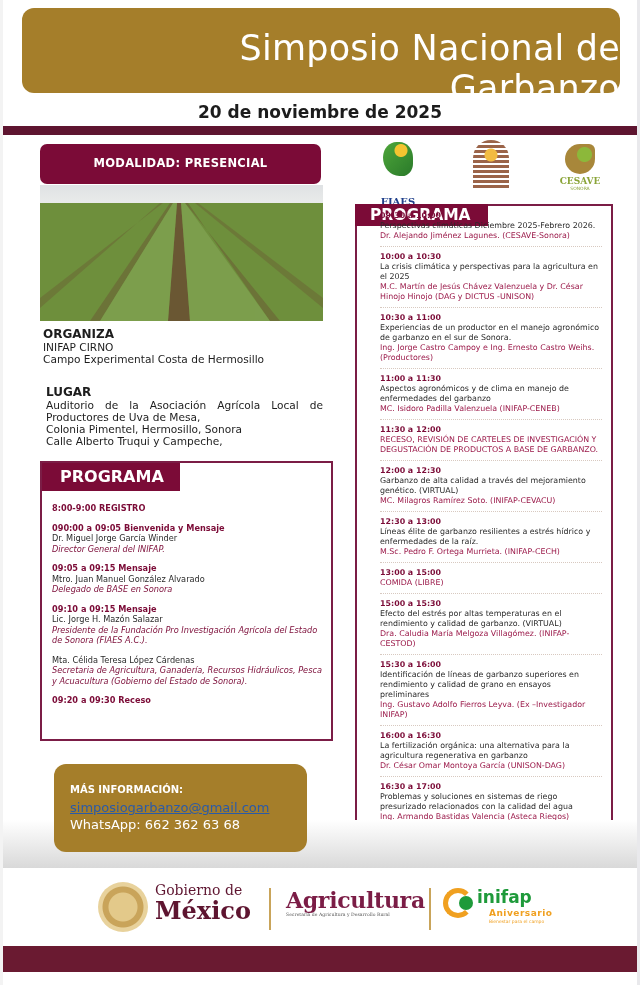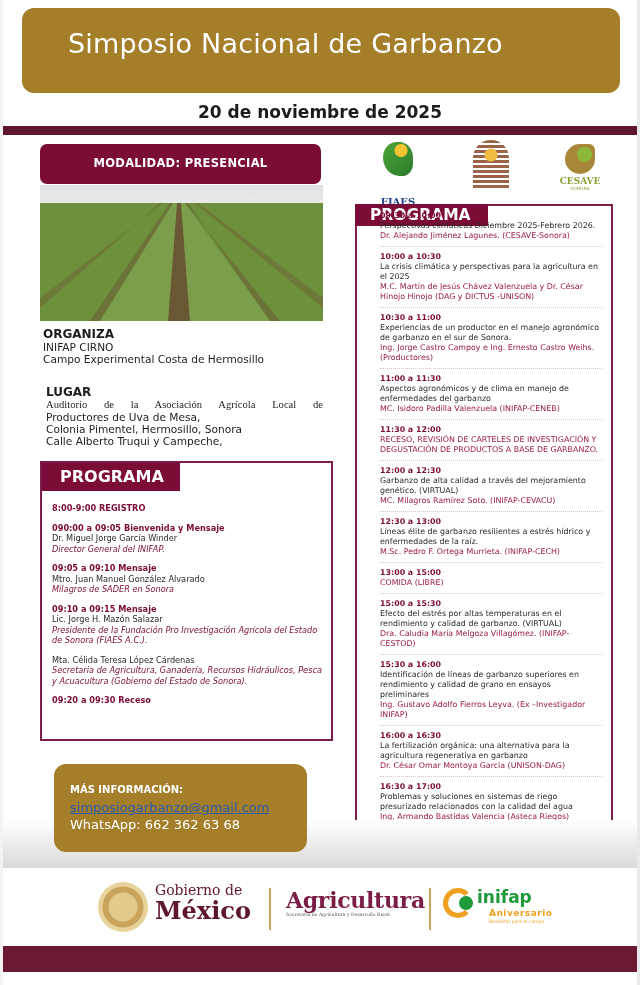--- a/index.html
+++ b/index.html
@@ -2,36 +2,36 @@
 <html><head>
 <meta charset="utf-8">
 <style>
   * { box-sizing: border-box; margin: 0; padding: 0; }
   html, body { width: 640px; height: 985px; overflow: hidden; background: #f3f3f3; }
   body { font-family: "DejaVu Sans", sans-serif; position: relative; }
   .page { position: absolute; left: 3px; top: 0; width: 634px; height: 985px; background: #fff; }
   .side-strip { position: absolute; right: 0; top: 0; width: 3px; height: 985px; background: #e9e9ec; }
 
   .title-box { position: absolute; left: 19px; top: 8px; width: 598px; height: 85px; background: #a57e2a; border-radius: 12px; }
-  .title-box h1 { position: absolute; left: 46px; top: 20px; font-family: "DejaVu Sans", sans-serif; font-weight: normal; font-size: 27px; color: #fff; letter-spacing: 0.2px; text-align: right; }
+  .title-box h1 { position: absolute; left: 46px; top: 20px; font-family: "DejaVu Sans", sans-serif; font-weight: normal; font-size: 35px; color: #fff; letter-spacing: 0.2px; text-align: right; }
   .date { position: absolute; left: 0; width: 634px; top: 102px; text-align: center; font-size: 17px; font-weight: bold; color: #1c1c1c; }
   .band { position: absolute; left: 0; width: 634px; background: #5e1530; }
   .band.top { top: 126px; height: 9px; }
   .band.bottom { top: 946px; height: 26px; background: #6a1a31; }
 
   .modalidad { position: absolute; left: 37px; top: 144px; width: 281px; height: 40px; background: #7b0b37; border-radius: 7px; color: #fff; font-size: 11.5px; font-weight: bold; text-align: center; line-height: 38px; letter-spacing: 0.3px; }
   .photo { position: absolute; left: 37px; top: 185px; width: 283px; height: 136px; overflow: hidden; }
   .photo .sky { position: absolute; left: 0; top: 0; width: 100%; height: 18px; background: linear-gradient(#dfe2e4, #e9ebea); }
   .photo .field { position: absolute; left: 0; top: 18px; width: 100%; height: 118px; background: linear-gradient(#7e9a52, #6d8e3b 40%, #5e8031); }
 
   .info { position: absolute; color: #1d1d1d; font-size: 10.6px; line-height: 12px; }
   .info .label { font-weight: bold; font-size: 12px; line-height: 14px; }
   .org { left: 40px; top: 327px; }
   .lugar { left: 43px; top: 385px; width: 277px; }
-  .lugar .just { text-align: justify; text-align-last: justify; font-family: Liberation Serif, serif; }
+  .lugar .just { text-align: justify; text-align-last: justify; }
 
   .prog-left { position: absolute; left: 37px; top: 461px; width: 293px; height: 280px; border: 2px solid #7b1d46; }
   .prog-left .ptab { position: absolute; left: 0; top: 0; width: 138px; height: 28px; background: #7b0b37; color: #fff; font-weight: bold; font-size: 16px; line-height: 28px; padding-left: 18px; }
   .prog-left .items { position: absolute; left: 10px; top: 40px; width: 270px; }
   .pl-item { margin-bottom: 9px; font-size: 8.2px; line-height: 10.5px; }
   .pl-item .t { color: #7b0b37; font-weight: bold; }
   .pl-item .n { color: #2a2a2a; }
   .pl-item .r { color: #7b0b37; font-style: italic; }
 
   .logos { position: absolute; left: 350px; top: 140px; width: 270px; height: 60px; }
@@ -126,23 +126,23 @@
     <div class="items">
       <div class="pl-item">
         <div class="t">8:00-9:00  REGISTRO</div>
       </div>
       <div class="pl-item">
         <div class="t">090:00 a 09:05  Bienvenida y Mensaje</div>
         <div class="n">Dr. Miguel Jorge García Winder</div>
         <div class="r">Director General del INIFAP.</div>
       </div>
       <div class="pl-item">
-        <div class="t">09:05 a 09:10  Mensaje</div>
+        <div class="t">09:05 a 09:15  Mensaje</div>
         <div class="n">Mtro. Juan Manuel González Alvarado</div>
-        <div class="r">Milagros de SADER en Sonora</div>
+        <div class="r">Delegado de BASE en Sonora</div>
       </div>
       <div class="pl-item">
         <div class="t">09:10 a 09:15  Mensaje</div>
         <div class="n">Lic. Jorge H. Mazón Salazar</div>
         <div class="r">Presidente de la Fundación Pro Investigación Agrícola del Estado de Sonora (FIAES A.C.).</div>
       </div>
       <div class="pl-item">
         <div class="n">Mta. Célida Teresa López Cárdenas</div>
         <div class="r">Secretaria de Agricultura, Ganadería, Recursos Hidráulicos, Pesca y Acuacultura (Gobierno del Estado de Sonora).</div>
       </div>

